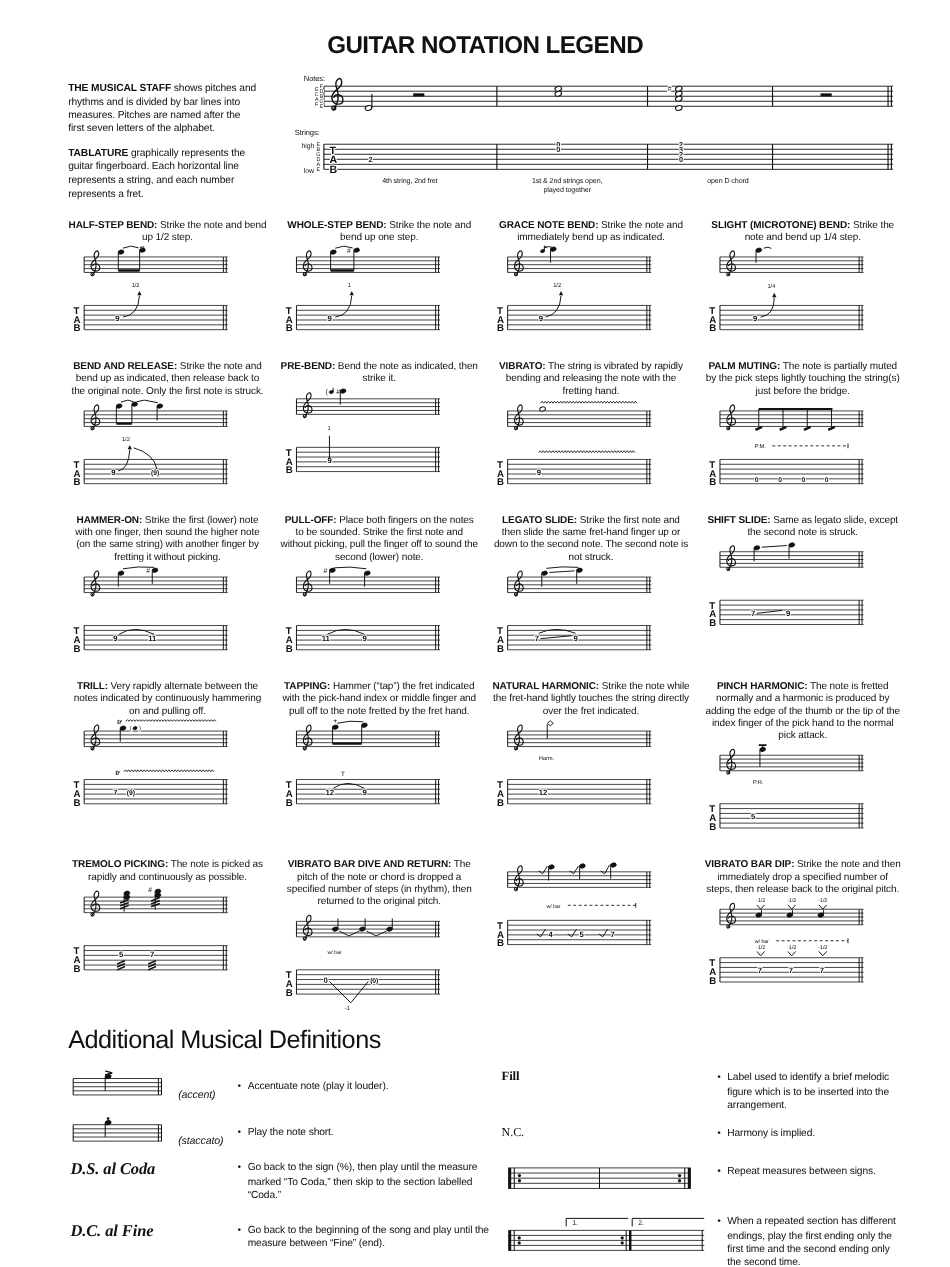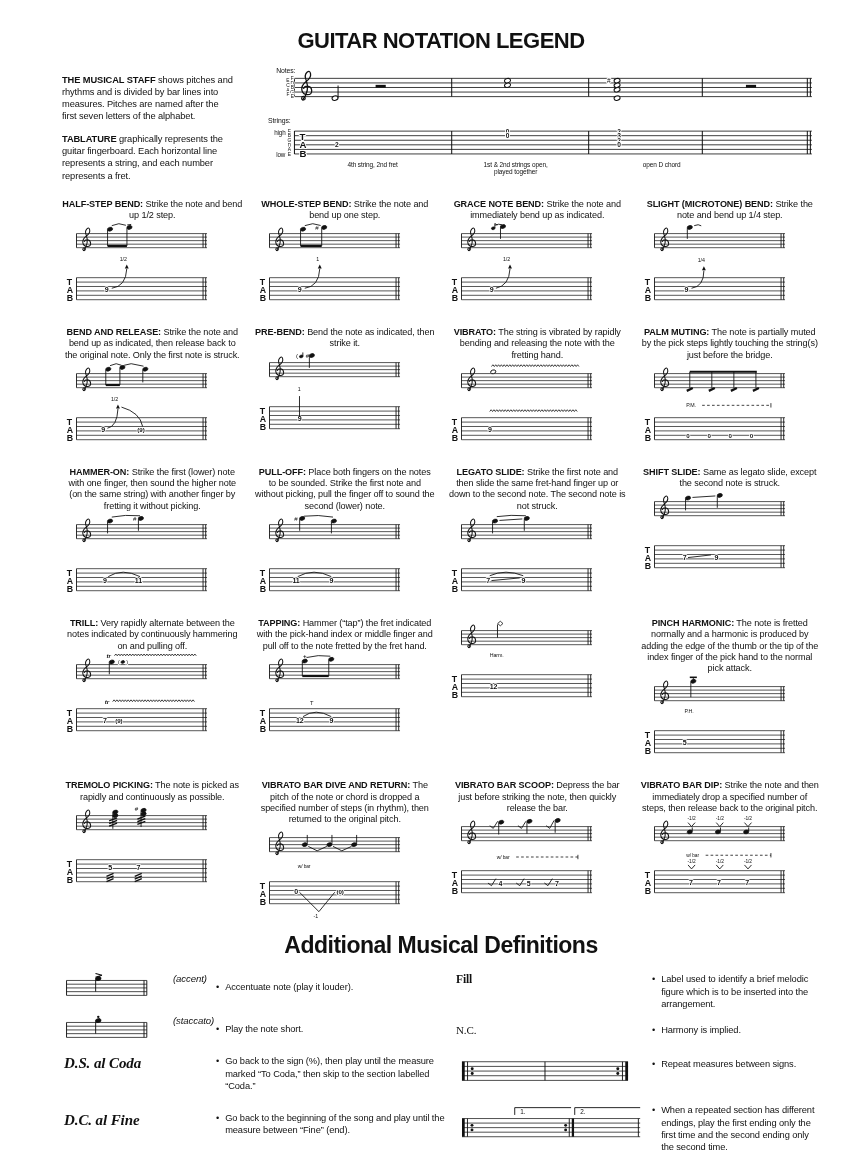--- a/index.html
+++ b/index.html
@@ -1,33 +1,33 @@
 <!DOCTYPE html>
 <html><head>
 <meta charset="utf-8">
 <style>
   html,body{margin:0;padding:0;background:#fff;}
   body{width:864px;height:1152px;overflow:hidden;color:#111;
        font-family:"Liberation Sans",sans-serif;letter-spacing:-0.1px;}
   .page{padding:22px 44px 0 62px;}
   h1{text-align:center;font-size:22px;font-weight:bold;margin:6px 0 12px;letter-spacing:-0.5px;}
-  h2{text-align:center;font-size:23px;font-weight:bold;margin:8px 0 14px;letter-spacing:-0.5px;}
+  h2{text-align:left;font-size:23px;font-weight:normal;margin:8px 0 14px;letter-spacing:-0.5px;}
   .intro{display:flex;gap:29px;margin-bottom:6px;}
   .intro-text{width:180px;font-size:9.3px;line-height:1.3;padding-top:8px;}
   .intro-text p{margin:0 0 11px;}
   .intro-fig svg{width:556px;height:114px;display:block;}
   .tech-grid{display:grid;grid-template-columns:repeat(4,1fr);column-gap:12px;row-gap:7px;text-align:center;}
   .tech .tdesc{margin:0;font-size:9.1px;line-height:1.24;}
   .tech-fig{width:152px;height:97px;display:block;margin:2px 0 0 2px;}
   .defs{display:flex;margin-top:4px;}
   #defs-left{width:392px;display:flex;flex-direction:column;}
   #defs-right{flex:1;display:flex;flex-direction:column;}
   .def-row{display:flex;align-items:flex-start;margin-bottom:16px;}
   .def-row.center{align-items:center;}
-  #defs-left .lead{flex:0 0 152px;display:flex;align-items:flex-start;gap:19px;padding-left:2px;}
+  #defs-left .lead{flex:0 0 152px;display:flex;align-items:flex-end;gap:8px;padding-left:2px;}
   #defs-right .lead{flex:0 0 196px;display:flex;align-items:center;gap:9px;padding-left:2px;}
   .dtext{flex:1;font-size:9.3px;line-height:1.32;display:flex;gap:6px;padding-right:4px;}
   .lab-italic{font-style:italic;font-size:9.6px;}
   .lab-serif-bold-italic{font-family:"Liberation Serif",serif;font-weight:bold;font-style:italic;font-size:15px;}
   .lab-serif-bold{font-family:"Liberation Serif",serif;font-weight:bold;font-size:11.5px;}
   .lab-serif{font-family:"Liberation Serif",serif;font-size:11px;}
   svg text{font-family:"Liberation Sans",sans-serif;}
 </style>
 </head>
 <body>
@@ -678,20 +678,21 @@
           <line x1="51.2" y1="25" x2="81.2" y2="25" stroke="#111" stroke-width="2.4"></line>
           <path d="M 56 4 Q 69 0.5 83 2.5" fill="none" stroke="#111" stroke-width="1"></path>
           <text x="60" y="58" font-size="6.5" fill="#111" stroke="#fff" stroke-width="1.8" paint-order="stroke" stroke-linejoin="round">T</text>
           <text x="44" y="78" font-size="8" fill="#111" stroke="#fff" stroke-width="1.8" paint-order="stroke" stroke-linejoin="round" font-weight="bold">12</text>
           <text x="82" y="78" font-size="8" fill="#111" stroke="#fff" stroke-width="1.8" paint-order="stroke" stroke-linejoin="round" font-weight="bold">9</text>
           <path d="M 52 71 Q 66 61 84 71" fill="none" stroke="#111" stroke-width="1"></path>
         </svg>
   </div>
 
   <div class="tech">
+    <p class="tdesc"><b class="tname">NATURAL HARMONIC:</b><span class="ttext"> Strike the note while the fret-hand lightly touches the string directly over the fret indicated.</span></p>
     <svg class="tech-fig" viewBox="0 0 172 110">
           <line x1="14" y1="12" x2="162" y2="12" stroke="#111" stroke-width="0.8"></line>
           <line x1="14" y1="16" x2="162" y2="16" stroke="#111" stroke-width="0.8"></line>
           <line x1="14" y1="20" x2="162" y2="20" stroke="#111" stroke-width="0.8"></line>
           <line x1="14" y1="24" x2="162" y2="24" stroke="#111" stroke-width="0.8"></line>
           <line x1="14" y1="28" x2="162" y2="28" stroke="#111" stroke-width="0.8"></line>
           <line x1="14" y1="12" x2="14" y2="28" stroke="#111" stroke-width="1"></line>
           <line x1="157.5" y1="12" x2="157.5" y2="28" stroke="#111" stroke-width="1"></line>
           <line x1="160.5" y1="12" x2="160.5" y2="28" stroke="#111" stroke-width="1"></line>
           <g transform="translate(20,12) scale(1)">
@@ -844,21 +845,20 @@
           <text x="46" y="46" font-size="5.5" fill="#111" stroke="#fff" stroke-width="1.8" paint-order="stroke" stroke-linejoin="round">w/ bar</text>
           <text x="42" y="76" font-size="8" fill="#111" stroke="#fff" stroke-width="1.8" paint-order="stroke" stroke-linejoin="round" font-weight="bold">0</text>
           <line x1="48" y1="74" x2="70" y2="96" stroke="#111" stroke-width="1"></line>
           <line x1="70" y1="96" x2="88" y2="74" stroke="#111" stroke-width="1"></line>
           <text x="90" y="76" font-size="7" fill="#111" stroke="#fff" stroke-width="1.8" paint-order="stroke" stroke-linejoin="round" font-weight="bold">(0)</text>
           <text x="64" y="103" font-size="6" fill="#111" stroke="#fff" stroke-width="1.8" paint-order="stroke" stroke-linejoin="round">-1</text>
         </svg>
   </div>
 
   <div class="tech">
-    <p class="tdesc"><b class="tname">VIBRATO BAR SCOOP:</b><span class="ttext"> Depress the bar just before striking the note, then quickly release the bar.</span></p>
     <svg class="tech-fig" viewBox="0 0 172 110">
           <line x1="14" y1="12" x2="162" y2="12" stroke="#111" stroke-width="0.8"></line>
           <line x1="14" y1="16" x2="162" y2="16" stroke="#111" stroke-width="0.8"></line>
           <line x1="14" y1="20" x2="162" y2="20" stroke="#111" stroke-width="0.8"></line>
           <line x1="14" y1="24" x2="162" y2="24" stroke="#111" stroke-width="0.8"></line>
           <line x1="14" y1="28" x2="162" y2="28" stroke="#111" stroke-width="0.8"></line>
           <line x1="14" y1="12" x2="14" y2="28" stroke="#111" stroke-width="1"></line>
           <line x1="157.5" y1="12" x2="157.5" y2="28" stroke="#111" stroke-width="1"></line>
           <line x1="160.5" y1="12" x2="160.5" y2="28" stroke="#111" stroke-width="1"></line>
           <g transform="translate(20,12) scale(1)">

